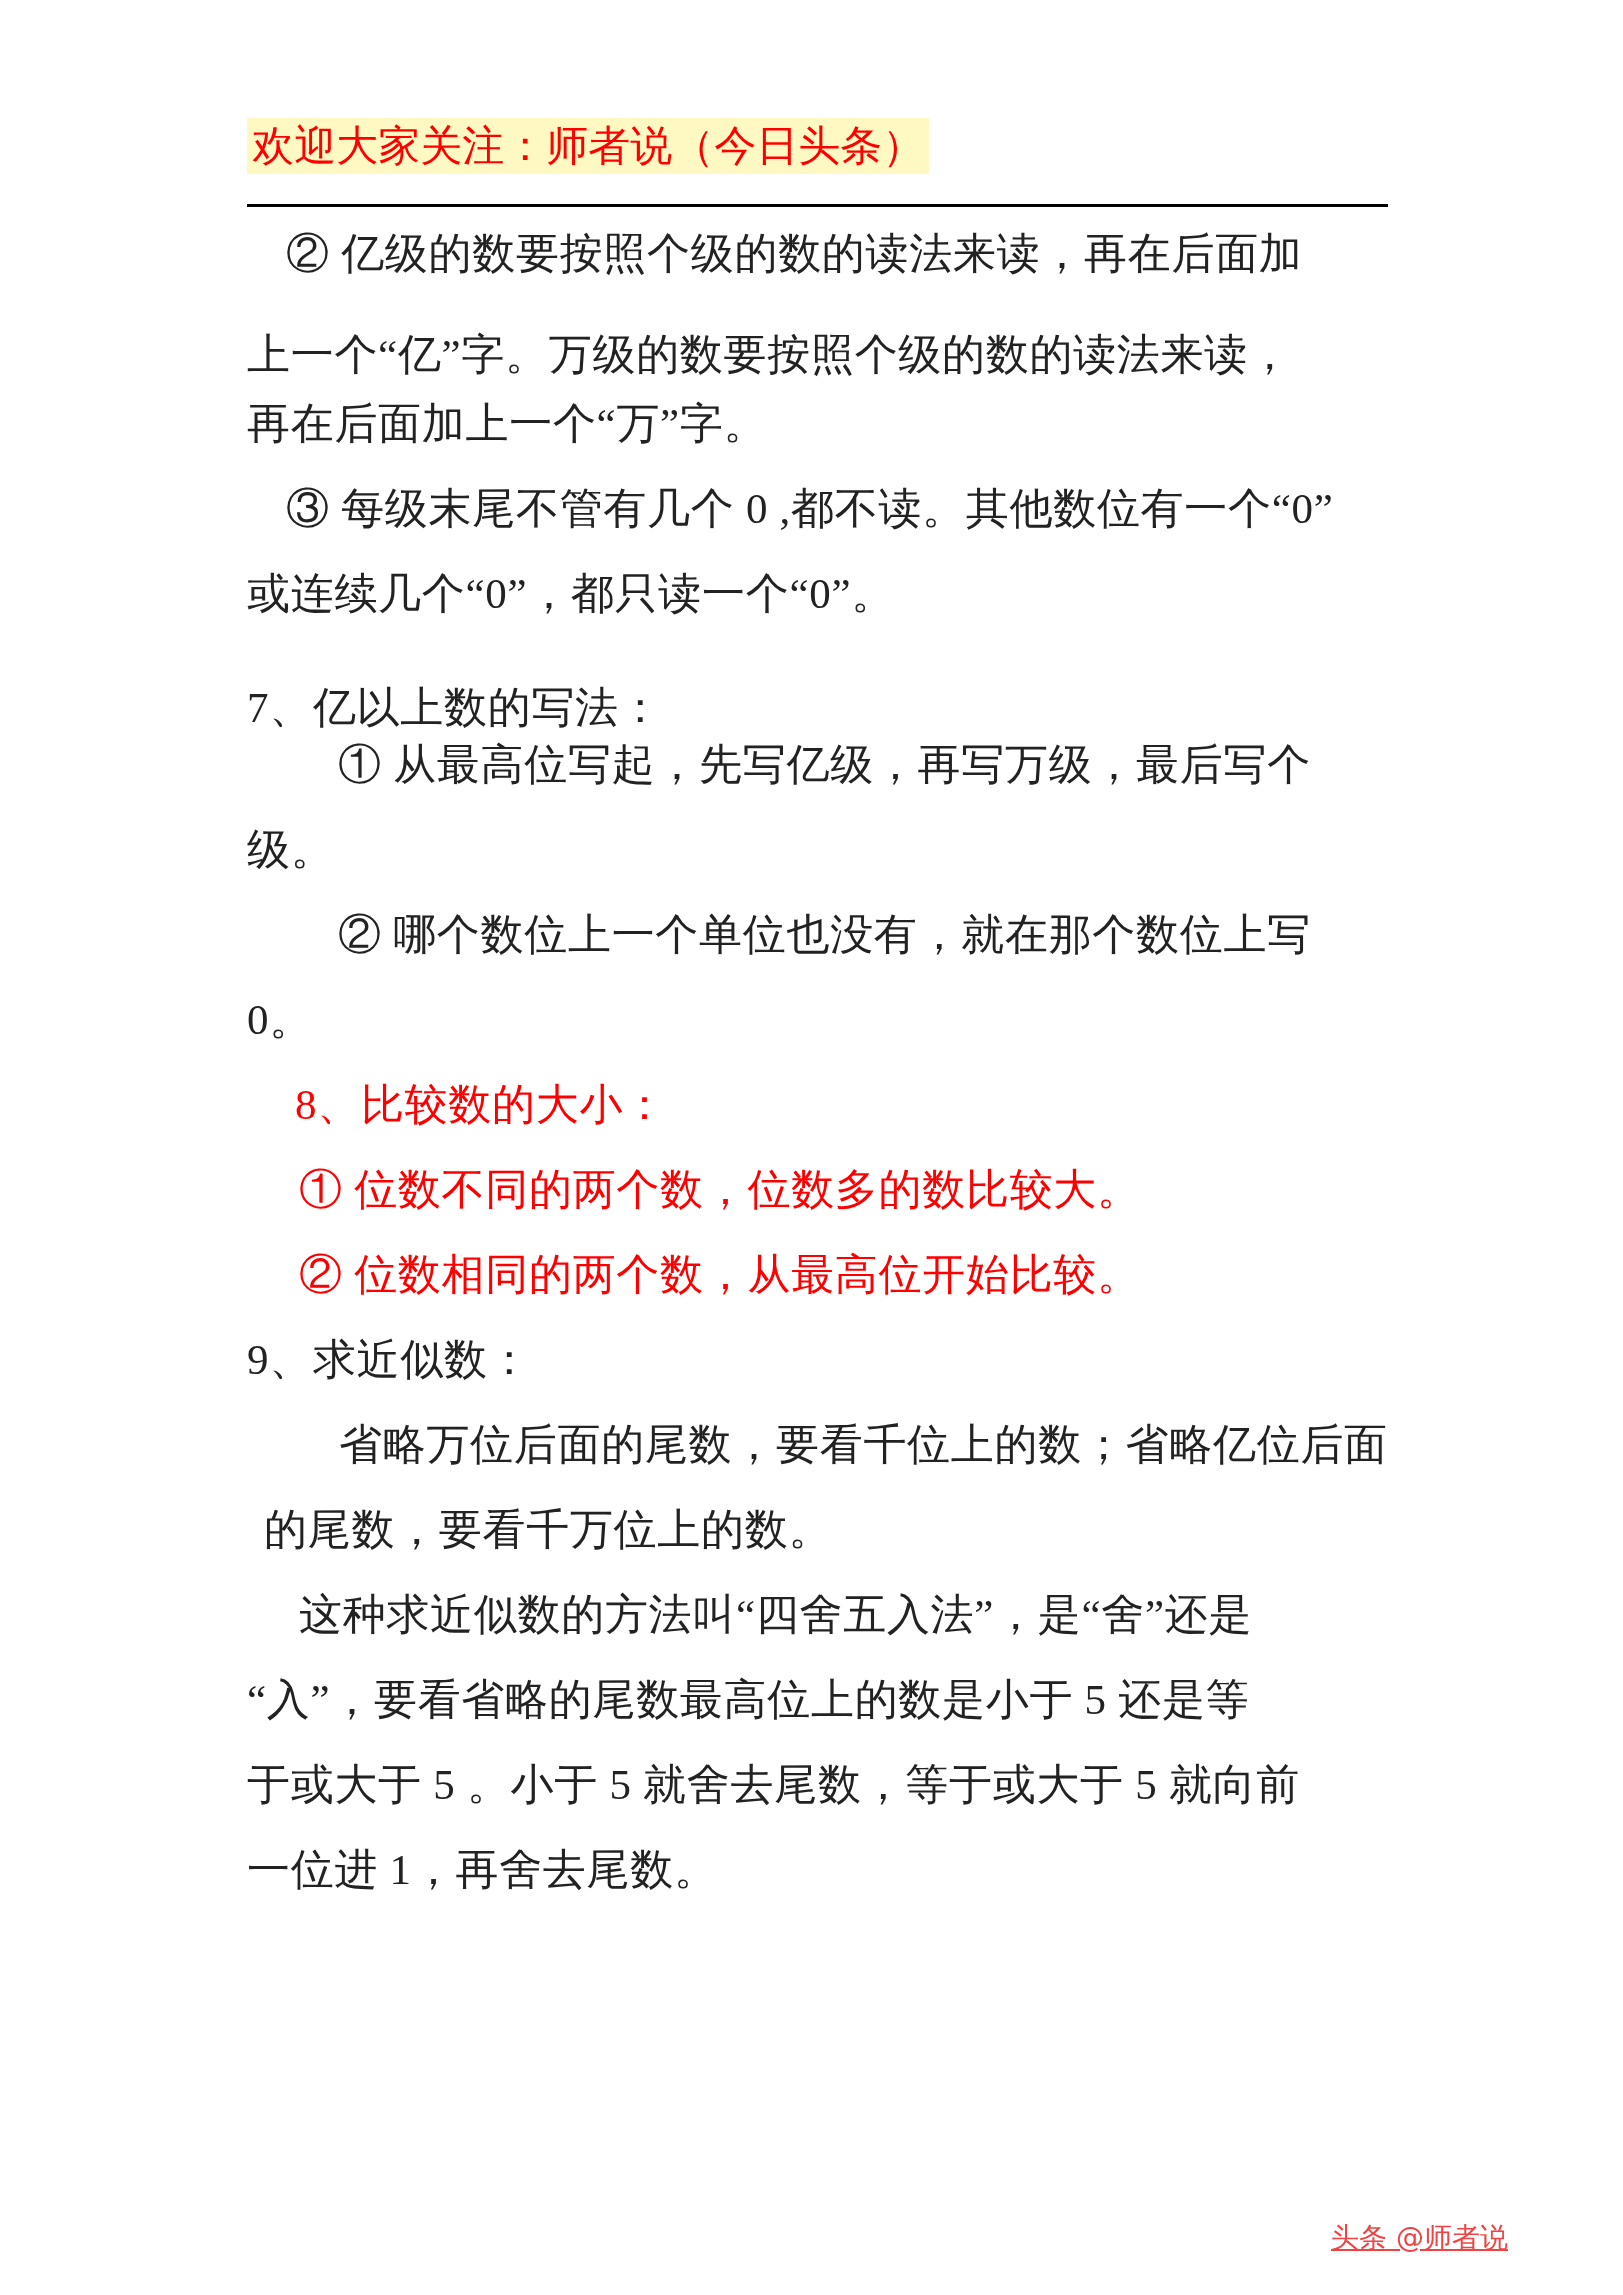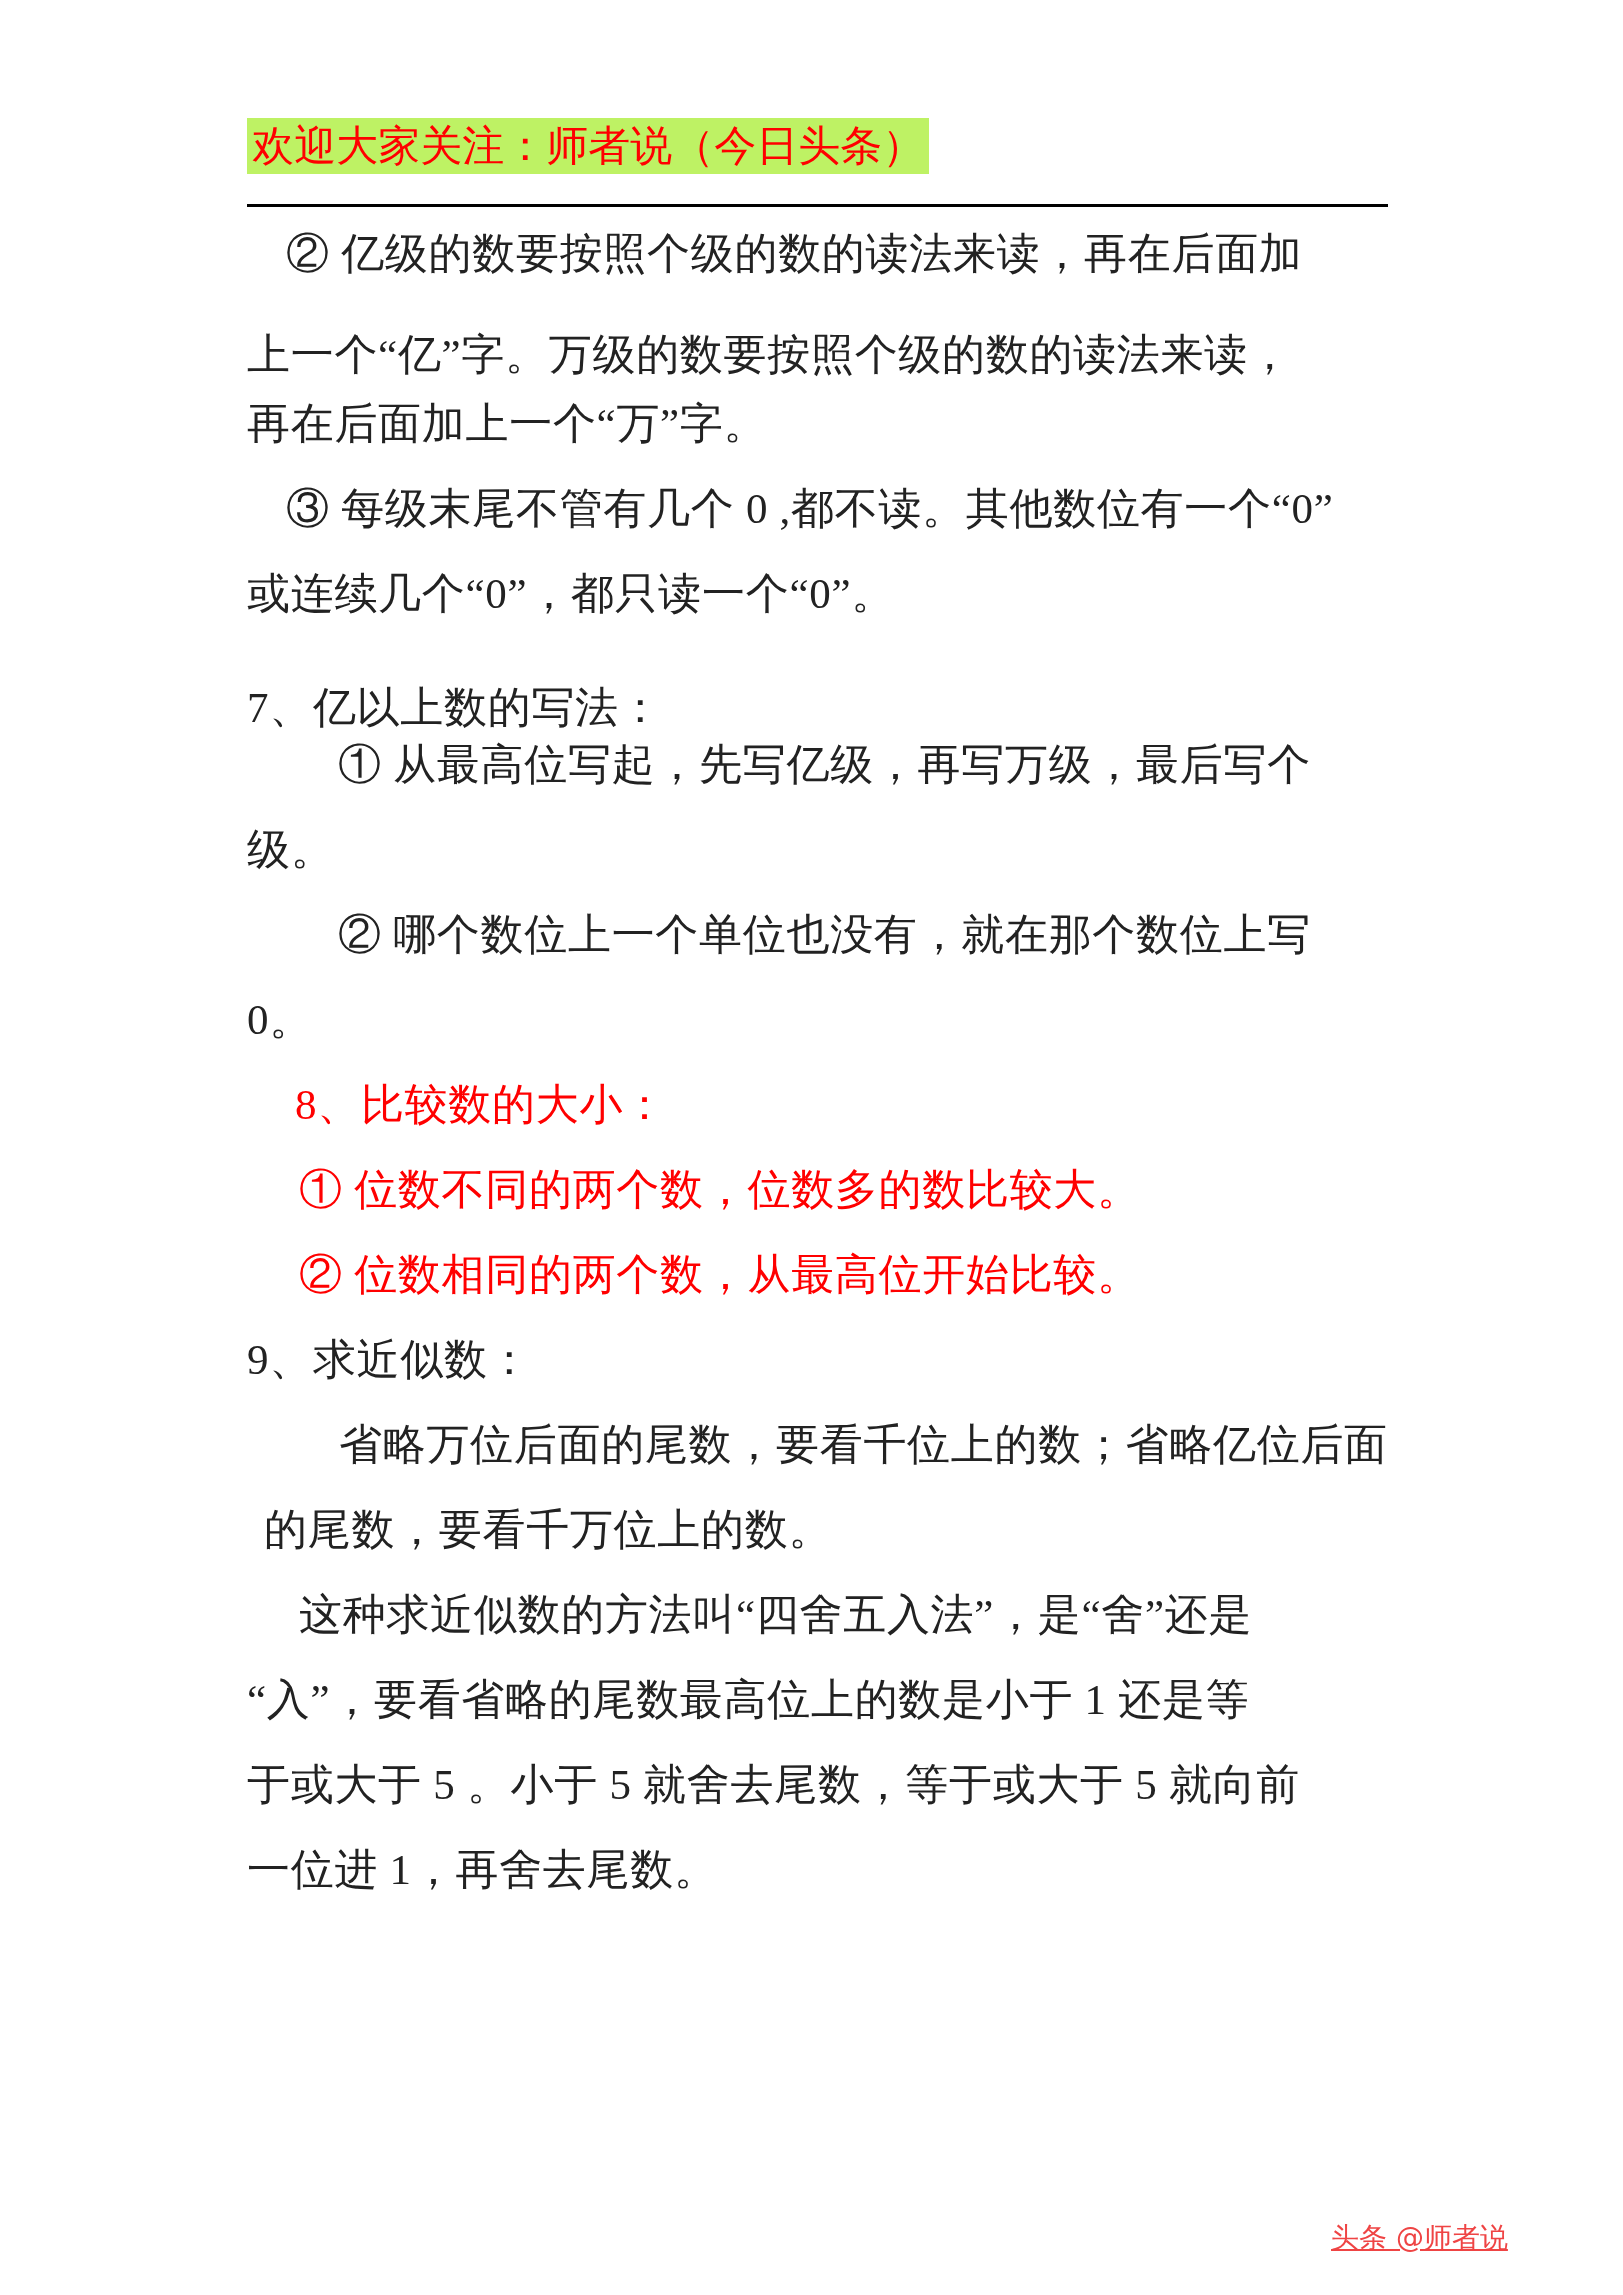--- a/index.html
+++ b/index.html
@@ -1,17 +1,17 @@
 <!DOCTYPE html>
 <html style="font-size:10.5px"><head>
 <meta charset="utf-8">
 <style>
   html,body{margin:0;padding:0;background:#fff;}
   body{width:1623px;height:2295px;position:relative;overflow:hidden;font-family:"DejaVu Sans",sans-serif;color:#222;}
-  .banner{position:absolute;left:247px;top:118px;height:56px;padding:0 5.2px;background:#bef264;color:#ff0000;font-family:"DejaVu Serif",serif;font-size:42px;line-height:56px;white-space:nowrap;}
+  .banner{position:absolute;left:247px;top:118px;height:56px;padding:0 5.2px;background:#fef9c3;color:#ff0000;font-family:"DejaVu Serif",serif;font-size:42px;line-height:56px;white-space:nowrap;}
   .rule{position:absolute;left:247px;top:204px;width:1141px;height:3.3px;background:#000;}
   .line{position:absolute;left:247px;font-size:43px;line-height:52px;white-space:nowrap;letter-spacing:0.7px;font-family:Liberation Serif, serif;}
   .red{color:#ff0000;}
   .wm{position:absolute;left:1331px;top:2219px;font-size:28px;color:#ef4444;white-space:nowrap;text-decoration:underline;}
 </style>
 </head>
 <body>
 
 <div class="banner">欢迎大家关注：师者说（今日头条）</div>
 <div class="rule"></div>
@@ -26,18 +26,18 @@
     <div class="line" style="top: 824px; left: 247px;">级。</div>
     <div class="line" style="top: 909px; left: 338px;">② 哪个数位上一个单位也没有，就在那个数位上写</div>
     <div class="line" style="top: 994px; left: 247px;">0。</div>
     <div class="line red" style="top: 1079px; left: 247px; margin-left: 48px;">8、比较数的大小：</div>
     <div class="line red" style="top: 1164px; left: 299px;">① 位数不同的两个数，位数多的数比较大。</div>
     <div class="line red" style="top: 1249px; left: 299px;">② 位数相同的两个数，从最高位开始比较。</div>
     <div class="line" style="top: 1334px; left: 247px;">9、求近似数：</div>
     <div class="line" style="top: 1419px; left: 299px; margin-left: 40px;">省略万位后面的尾数，要看千位上的数；省略亿位后面</div>
     <div class="line" style="top: 1504px; left: 264px;">的尾数，要看千万位上的数。</div>
     <div class="line" style="top: 1589px; left: 299px;">这种求近似数的方法叫“四舍五入法”，是“舍”还是</div>
-    <div class="line" style="top: 1674px; left: 247px;">“入”，要看省略的尾数最高位上的数是小于 1 还是等</div>
+    <div class="line" style="top: 1674px; left: 247px;">“入”，要看省略的尾数最高位上的数是小于 5 还是等</div>
     <div class="line" style="top: 1759px; left: 247px;">于或大于 5 。小于 5 就舍去尾数，等于或大于 5 就向前</div>
     <div class="line" style="top: 1844px; left: 247px;">一位进 1，再舍去尾数。</div>
   </div>
 <div class="wm">头条 @师者说</div>
 
 
 </body></html>

